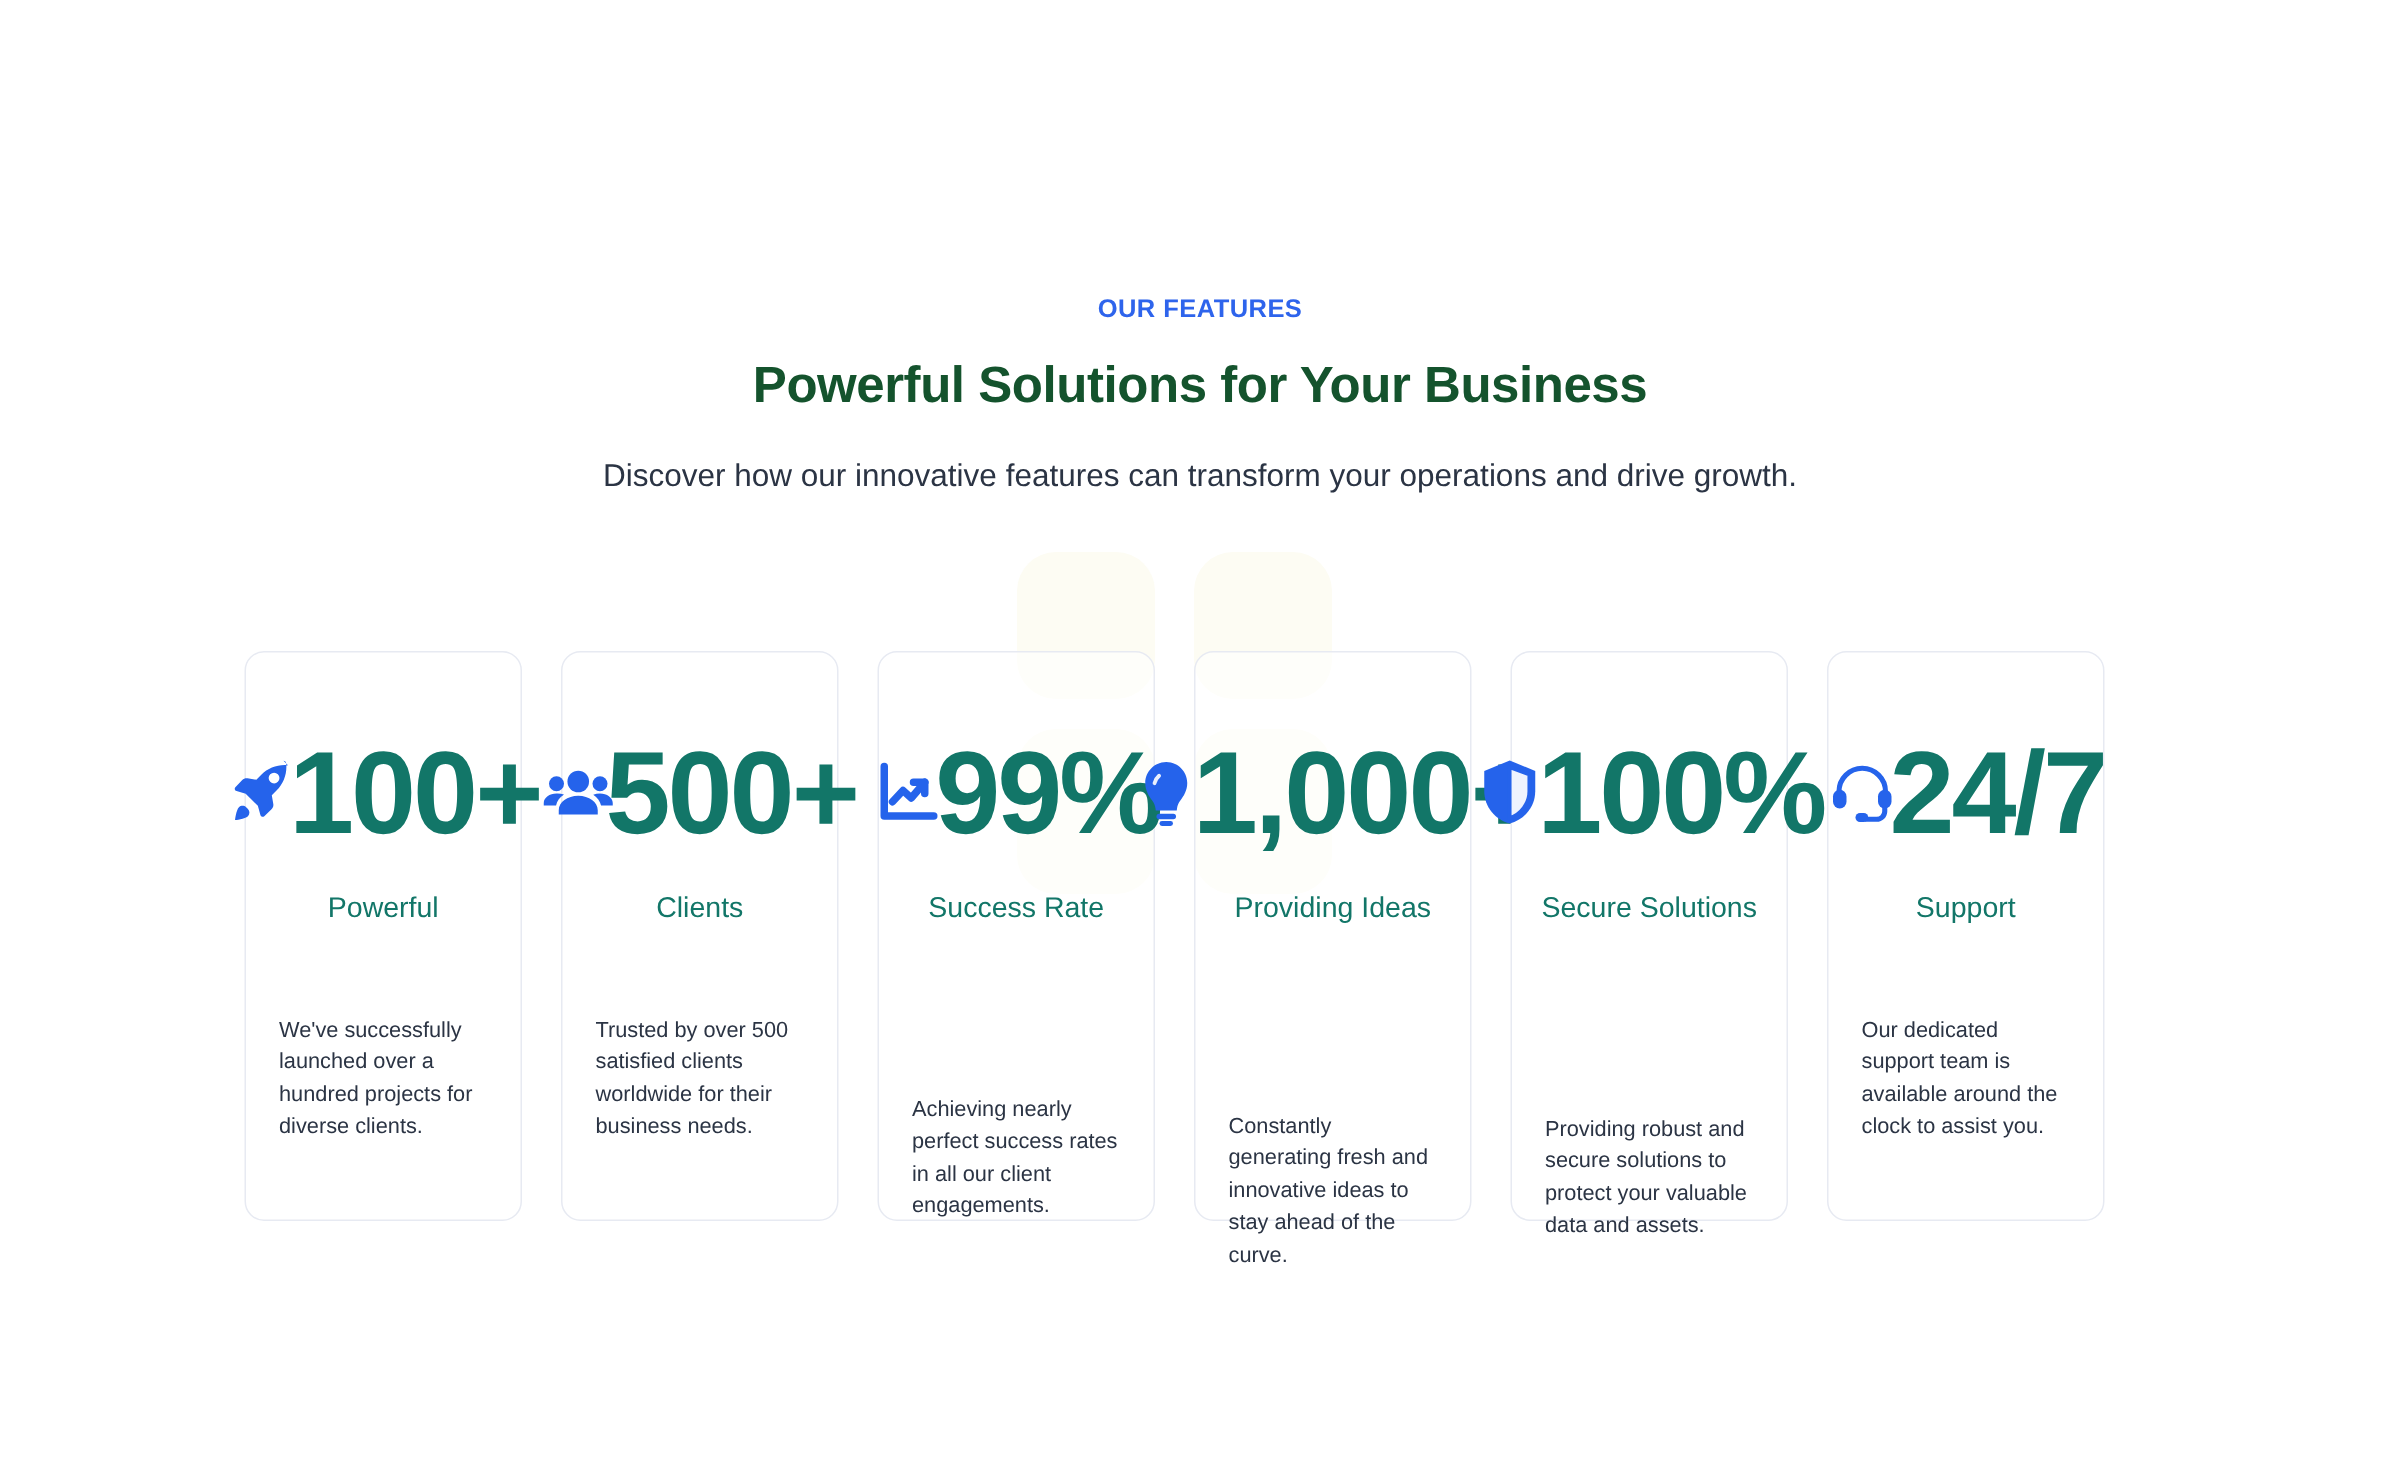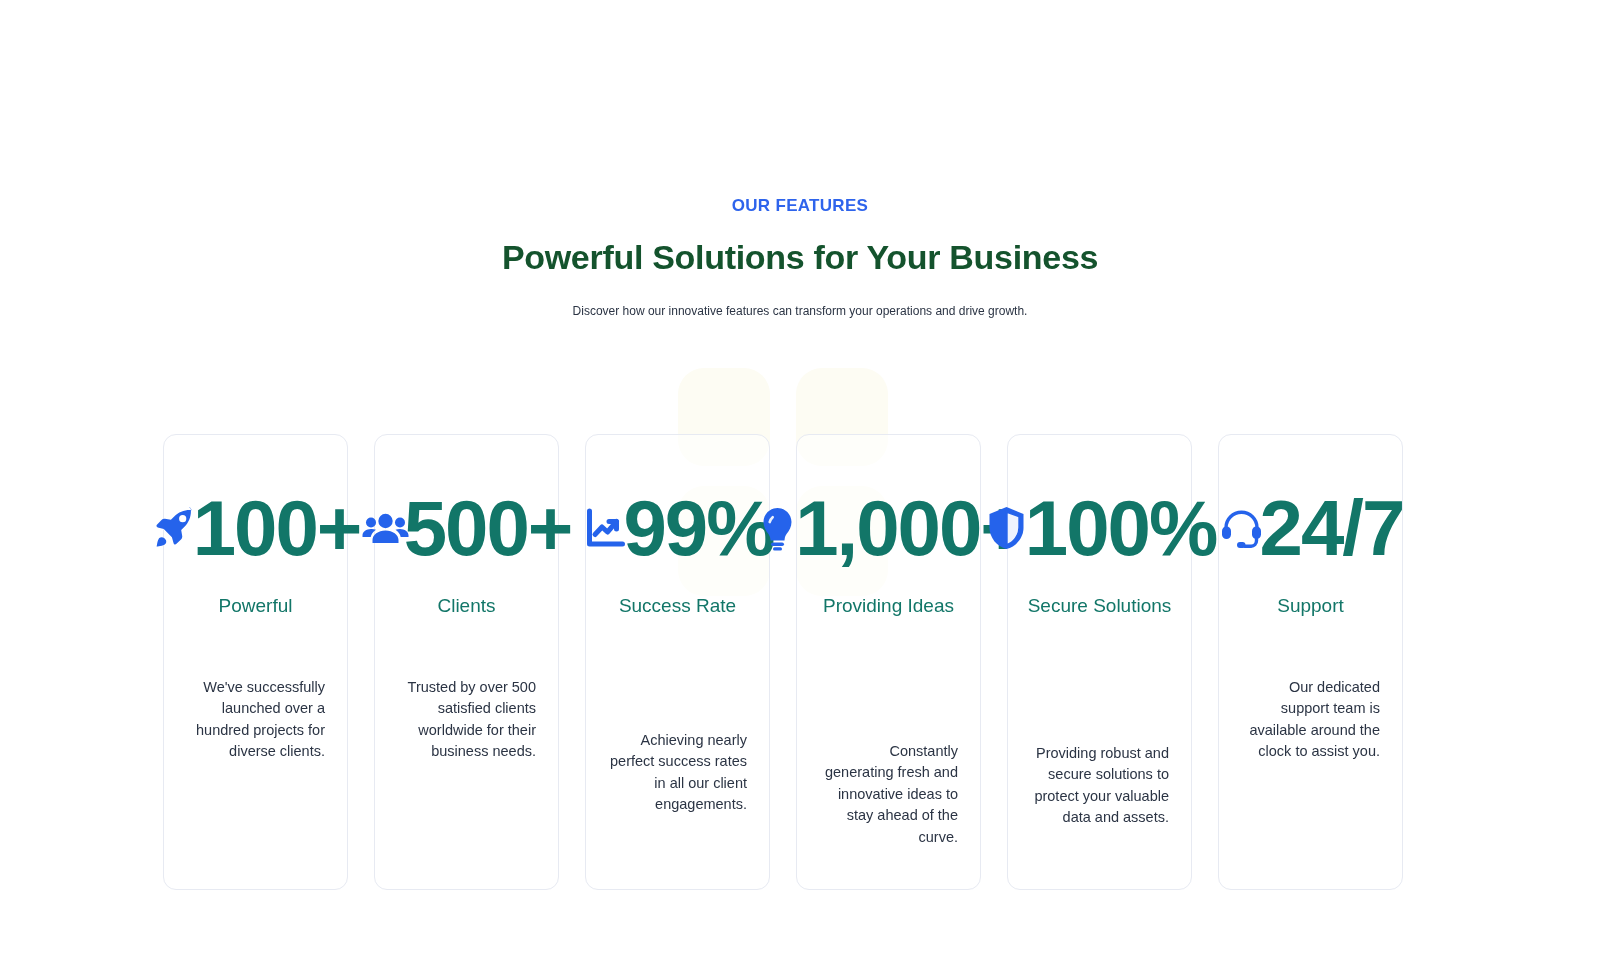--- a/index.html
+++ b/index.html
@@ -52,21 +52,21 @@
   .headline {
     margin-top: 20px;
     font-size: 34px;
     font-weight: 700;
     letter-spacing: -0.3px;
     color: #14532d;
     line-height: 1.25;
   }
   .subhead {
     margin-top: 24px;
-    font-size: 12px;
+    font-size: 21px;
     font-weight: 400;
     color: #2b3444;
     line-height: 1.45;
   }
 
   
   .cards-row {
     position: absolute;
     left: 163px;
     top: 434px;
@@ -74,21 +74,21 @@
     height: 456px;
     display: flex;
     gap: 26px;
     z-index: 1;
   }
 
   .stat-card {
     position: relative;
     width: 185px;
     flex: 0 0 185px;
-    height: 456px;
+    height: 380px;
     background: rgba(255,255,255,0.55);
     border: 1px solid #e7eaf2;
     border-radius: 13px;
   }
 
   
   .stat-top {
     position: absolute;
     top: 54px;
     left: 50%;
@@ -135,21 +135,21 @@
     padding: 0 6px;
     z-index: 1;
   }
 
   .stat-desc {
     position: absolute;
     left: 0;
     right: 0;
     top: 242px;
     padding: 0 22px;
-    text-align: right;
+    text-align: left;
     font-size: 14.5px;
     line-height: 1.48;
     color: #2b3444;
   }
 
   
   .card-1 .stat-desc { top: 242px; }
   .card-2 .stat-desc { top: 242px; }
   .card-3 .stat-desc { top: 295px; }
   .card-4 .stat-desc { top: 306px; }

